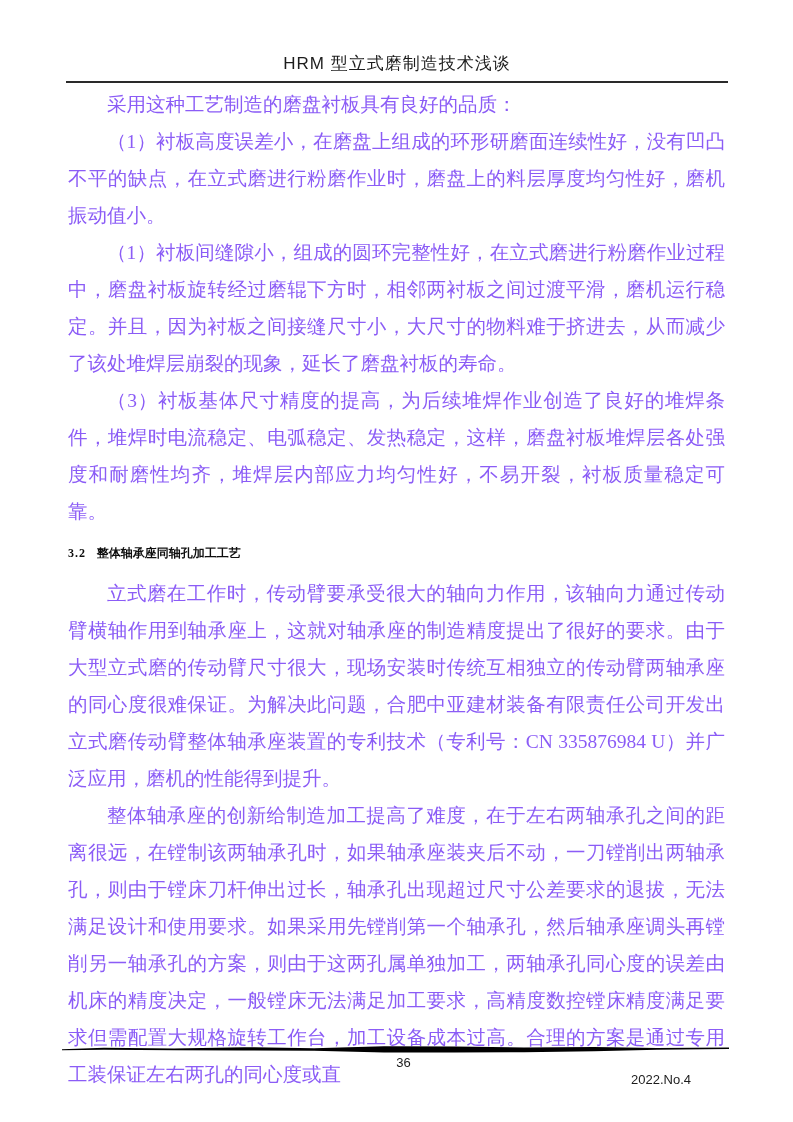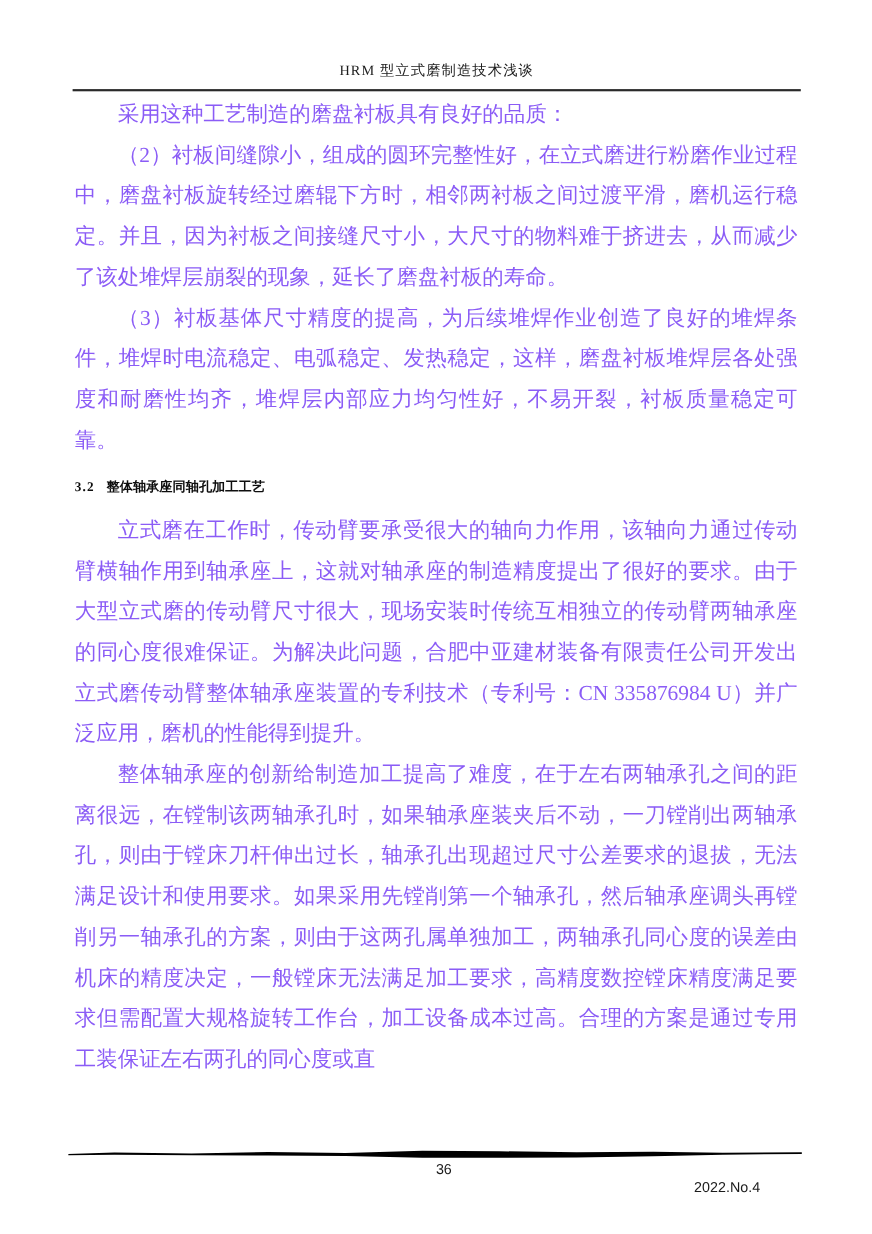--- a/index.html
+++ b/index.html
@@ -18,25 +18,25 @@
     color: #161616;
   }
   .running-header {
     position: absolute;
     top: 52px;
     left: 66px;
     width: 662px;
     text-align: center;
   }
   .running-header .header-title {
-    font-size: 13px;
+    font-size: 17px;
     line-height: 24px;
     letter-spacing: 1px;
     color: #1c1c1c;
-    font-family: Liberation Serif, serif;
+    font-family: Liberation Sans, sans-serif;
   }
   .header-rule {
     position: absolute;
     top: 81px;
     left: 66px;
     width: 662px;
     height: 0;
     border-top: 2px solid #2a2a2a;
   }
   .page-body {
@@ -105,22 +105,23 @@
 
   <div class="running-header">
     <div class="header-title">HRM 型立式磨制造技术浅谈</div>
   </div>
 
   <div class="header-rule"></div>
 
   <main class="page-body">
     <p class="para">采用这种工艺制造的磨盘衬板具有良好的品质：</p>
 
+    <p class="para">（1）衬板高度误差小，在磨盘上组成的环形研磨面连续性好，没有凹凸不平的缺点，在立式磨进行粉磨作业时，磨盘上的料层厚度均匀性好，磨机振动值小。</p>
 
-    <p class="para">（2）衬板间缝隙小，组成的圆环完整性好，在立式磨进行粉磨作业过程中，磨盘衬板旋转经过磨辊下方时，相邻两衬板之间过渡平滑，磨机运行稳定。并且，因为衬板之间接缝尺寸小，大尺寸的物料难于挤进去，从而减少了该处堆焊层崩裂的现象，延长了磨盘衬板的寿命。</p>
+    <p class="para">（1）衬板间缝隙小，组成的圆环完整性好，在立式磨进行粉磨作业过程中，磨盘衬板旋转经过磨辊下方时，相邻两衬板之间过渡平滑，磨机运行稳定。并且，因为衬板之间接缝尺寸小，大尺寸的物料难于挤进去，从而减少了该处堆焊层崩裂的现象，延长了磨盘衬板的寿命。</p>
 
     <p class="para">（3）衬板基体尺寸精度的提高，为后续堆焊作业创造了良好的堆焊条件，堆焊时电流稳定、电弧稳定、发热稳定，这样，磨盘衬板堆焊层各处强度和耐磨性均齐，堆焊层内部应力均匀性好，不易开裂，衬板质量稳定可靠。</p>
 
 
     <h2 class="section-heading">
       <span class="section-number">3.2</span><span class="section-title">整体轴承座同轴孔加工工艺</span>
     </h2>
 
     <p class="para">立式磨在工作时，传动臂要承受很大的轴向力作用，该轴向力通过传动臂横轴作用到轴承座上，这就对轴承座的制造精度提出了很好的要求。由于大型立式磨的传动臂尺寸很大，现场安装时传统互相独立的传动臂两轴承座的同心度很难保证。为解决此问题，合肥中亚建材装备有限责任公司开发出立式磨传动臂整体轴承座装置的专利技术（专利号：CN 335876984 U）并广泛应用，磨机的性能得到提升。</p>
 

